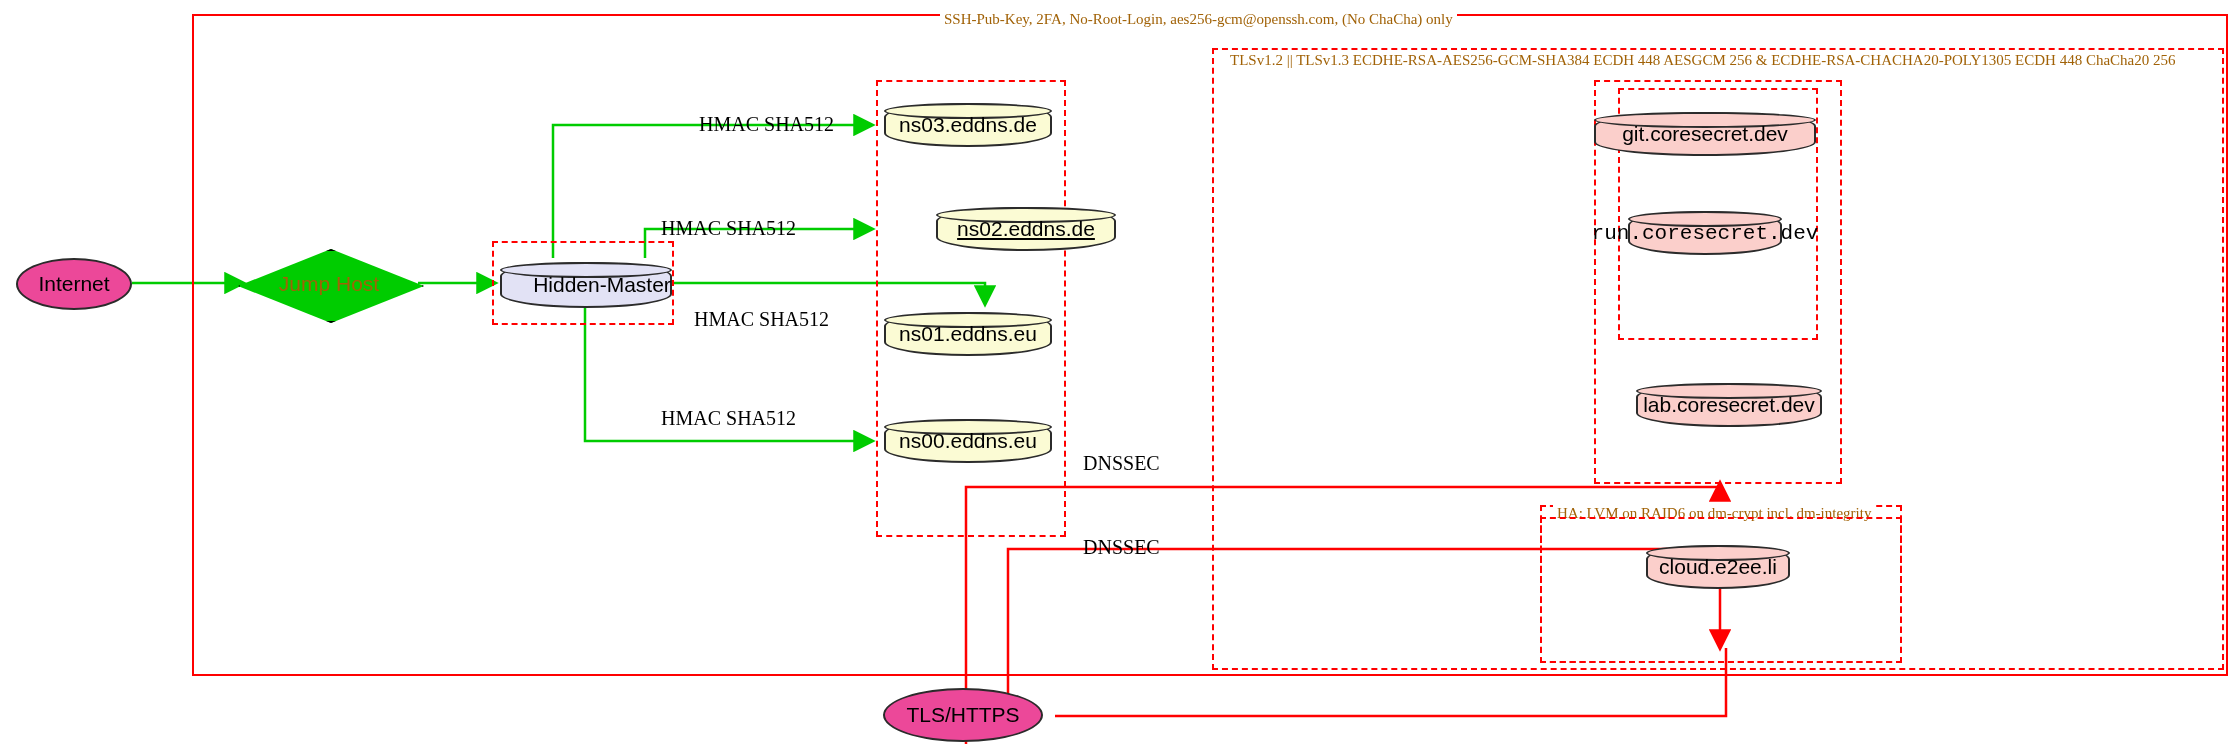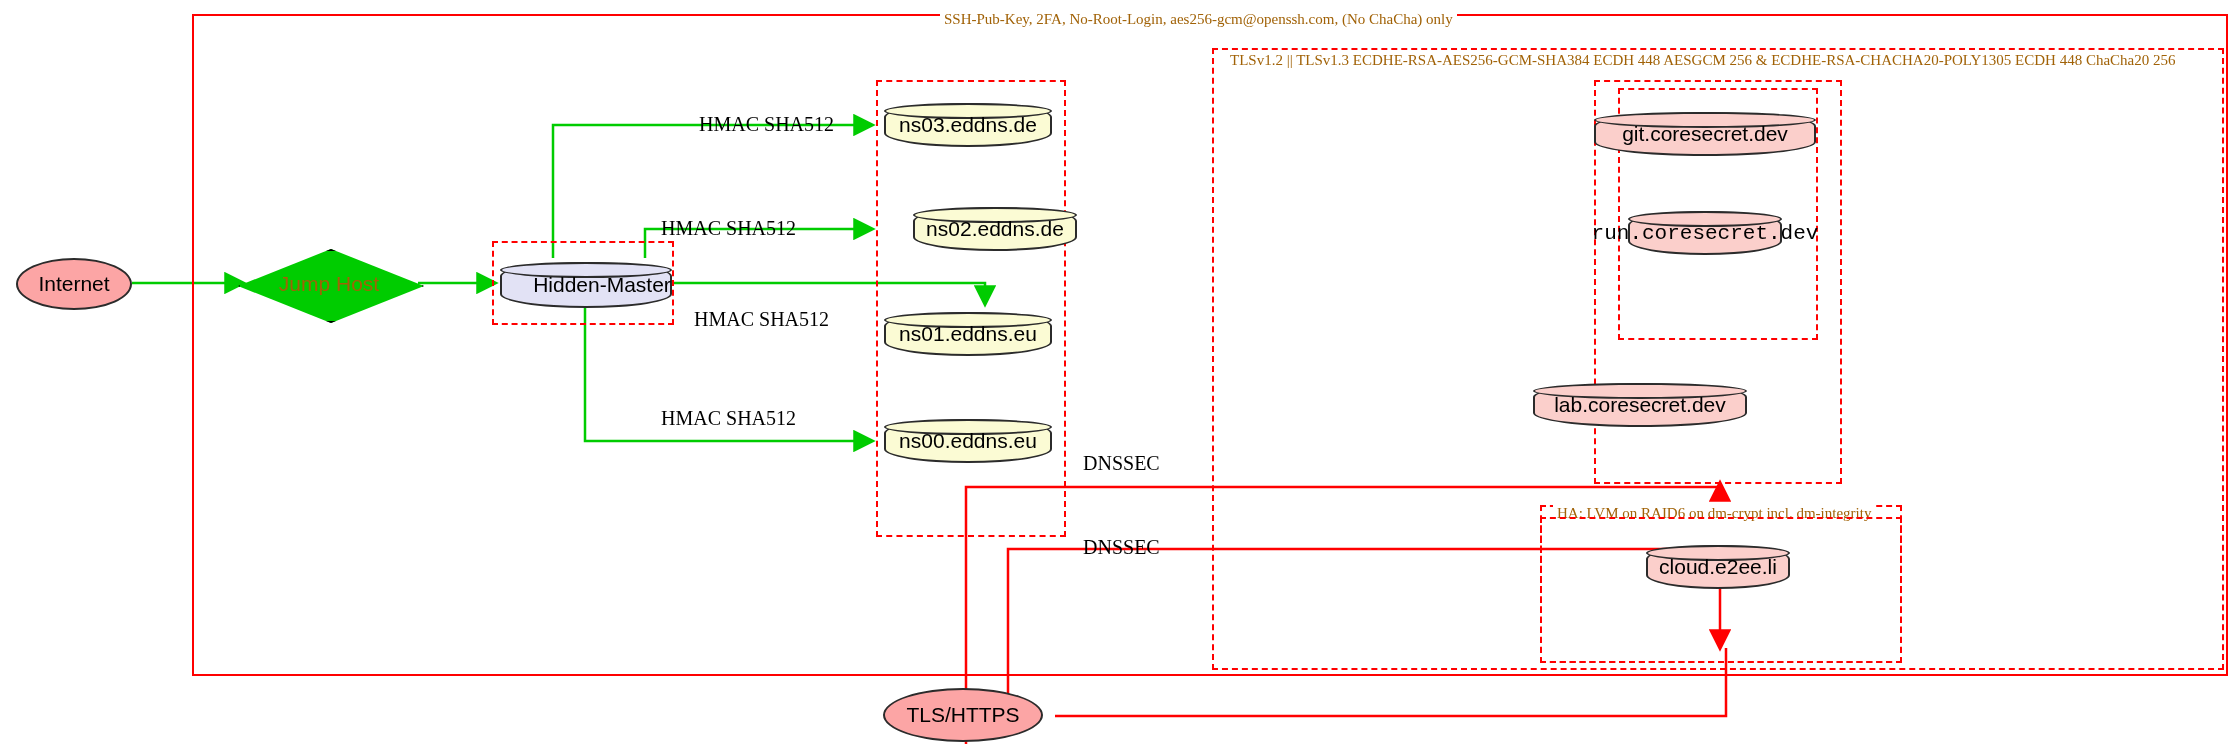--- a/index.html
+++ b/index.html
@@ -19,21 +19,21 @@
   
   .cyl{border:2px solid #2b2b2b;border-radius:50%/14px;}
   .cyl::before{content:"";position:absolute;left:-2px;right:-2px;top:-2px;height:16px;
       border:2px solid #2b2b2b;border-radius:50%;background:inherit;box-sizing:border-box;}
   .cyl .lbl{position:relative;z-index:2;}
 
   .cyl-yellow{background:#fbfbd4;}
   .cyl-pink{background:#fbcfcb;}
   .cyl-lav{background:#e2e2f5;padding-left:32px;}
 
-  .ellipse{border:2px solid #2b2b2b;border-radius:50%;background:#fca5a5;}
+  .ellipse{border:2px solid #2b2b2b;border-radius:50%;background:#ec4899;}
 
   .diamond-wrap{position:absolute;}
   .diamond-wrap .dshape{position:absolute;left:0;top:0;width:100%;height:100%;
       background:#00cc00;border:2px solid #000;
       clip-path:polygon(50% 0,100% 50%,50% 100%,0 50%);}
   .diamond-wrap .dlabel{position:absolute;left:0;top:0;width:100%;height:100%;
       display:flex;align-items:center;justify-content:center;font-size:21px;color:#a16207;z-index:2;}
 
   .edge-label{position:absolute;font-family:"Liberation Serif",serif;font-size:20px;
       color:#000;white-space:nowrap;}
@@ -105,41 +105,41 @@
   </div>
 
   <div class="node cyl cyl-lav" style="left:500px;top:262px;width:172px;height:46px;">
     <span class="lbl">Hidden-Master</span>
   </div>
 
   <div class="node cyl cyl-yellow" style="left:884px;top:103px;width:168px;height:44px;">
     <span class="lbl">ns03.eddns.de</span>
   </div>
 
-  <div class="node cyl cyl-yellow" style="left:913px;top:207px;width:164px;height:44px;">
+  <div class="node cyl cyl-yellow" style="left:936px;top:207px;width:180px;height:44px;text-decoration:underline;">
     <span class="lbl">ns02.eddns.de</span>
   </div>
 
   <div class="node cyl cyl-yellow" style="left:884px;top:312px;width:168px;height:44px;">
     <span class="lbl">ns01.eddns.eu</span>
   </div>
 
   <div class="node cyl cyl-yellow" style="left:884px;top:419px;width:168px;height:44px;">
     <span class="lbl">ns00.eddns.eu</span>
   </div>
 
   <div class="node cyl cyl-pink" style="left:1594px;top:112px;width:222px;height:44px;">
     <span class="lbl">git.coresecret.dev</span>
   </div>
 
   <div class="node cyl cyl-pink" style="left:1628px;top:211px;width:154px;height:44px;font-family:Liberation Mono, monospace;">
     <span class="lbl">run.coresecret.dev</span>
   </div>
 
-  <div class="node cyl cyl-pink" style="left:1533px;top:383px;width:214px;height:44px;">
+  <div class="node cyl cyl-pink" style="left:1636px;top:383px;width:186px;height:44px;">
     <span class="lbl">lab.coresecret.dev</span>
   </div>
 
   <div class="node cyl cyl-pink" style="left:1646px;top:545px;width:144px;height:44px;">
     <span class="lbl">cloud.e2ee.li</span>
   </div>
 
   <div class="node ellipse" style="left:883px;top:688px;width:160px;height:54px;">
     <span class="lbl">TLS/HTTPS</span>
   </div>

